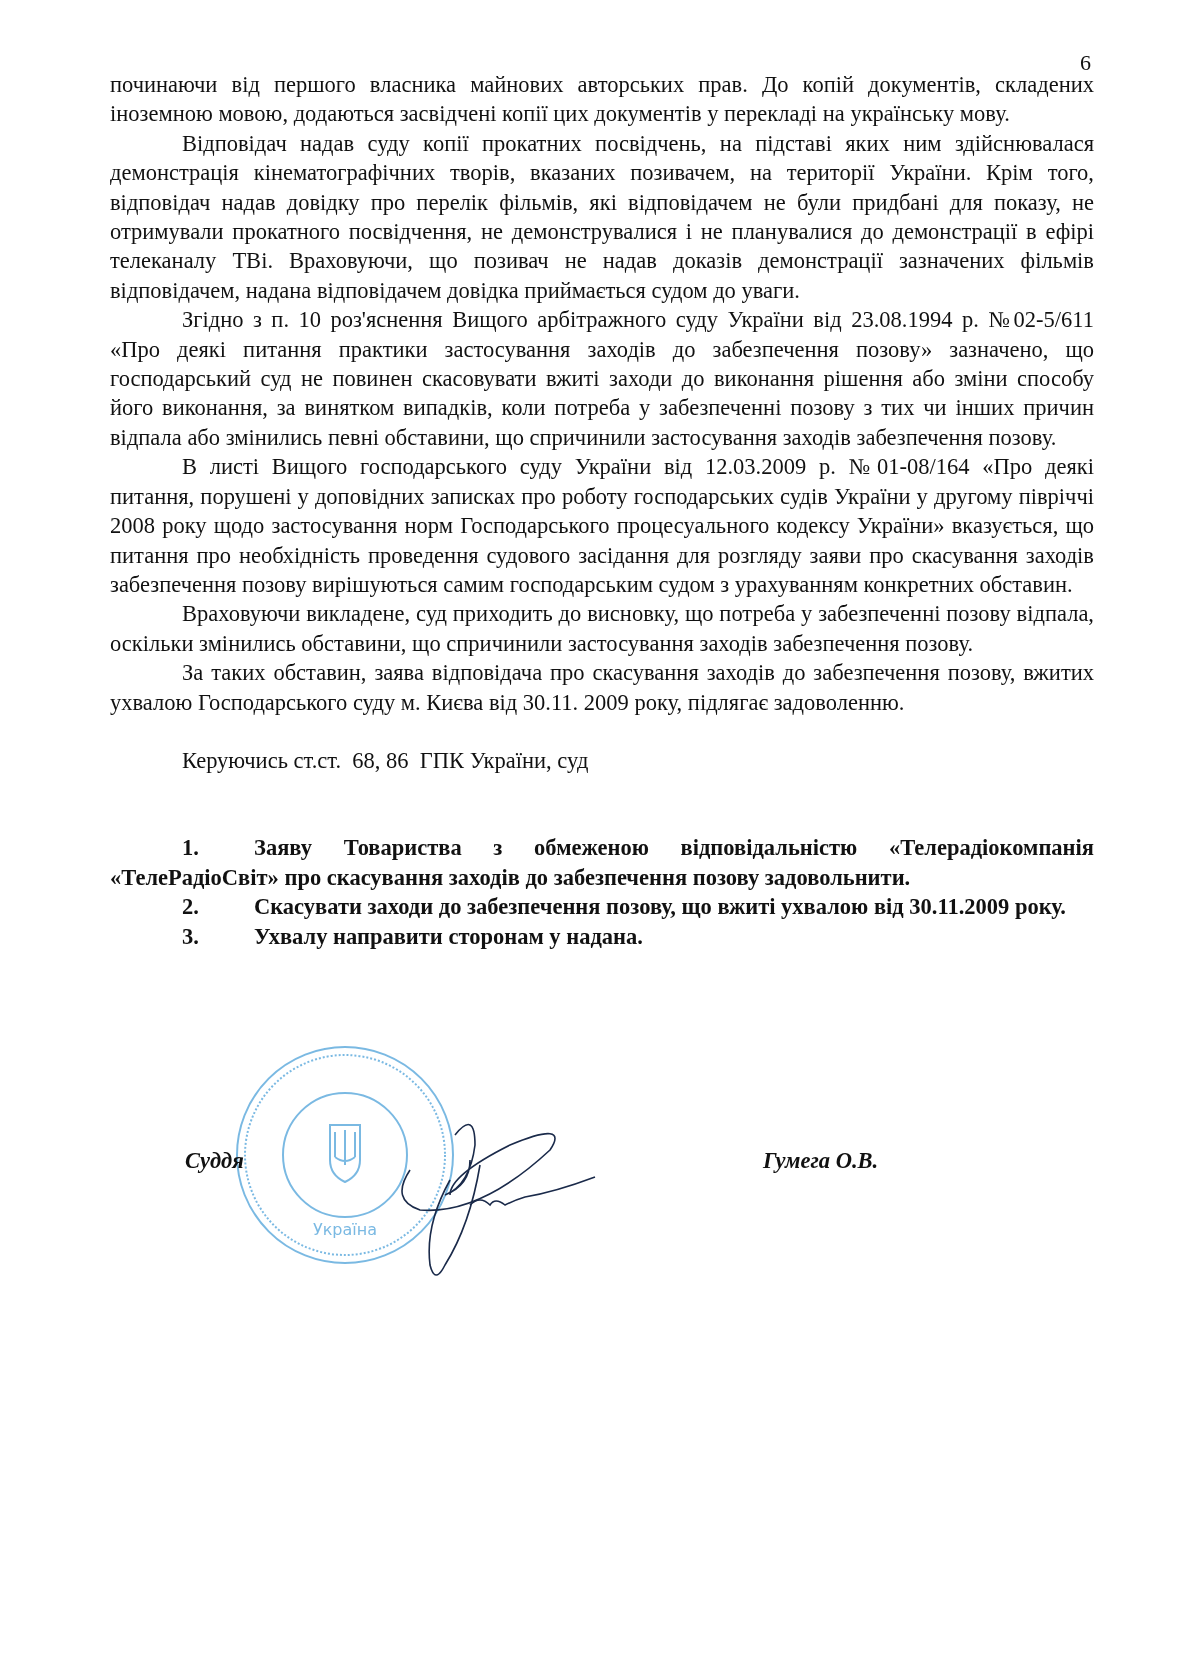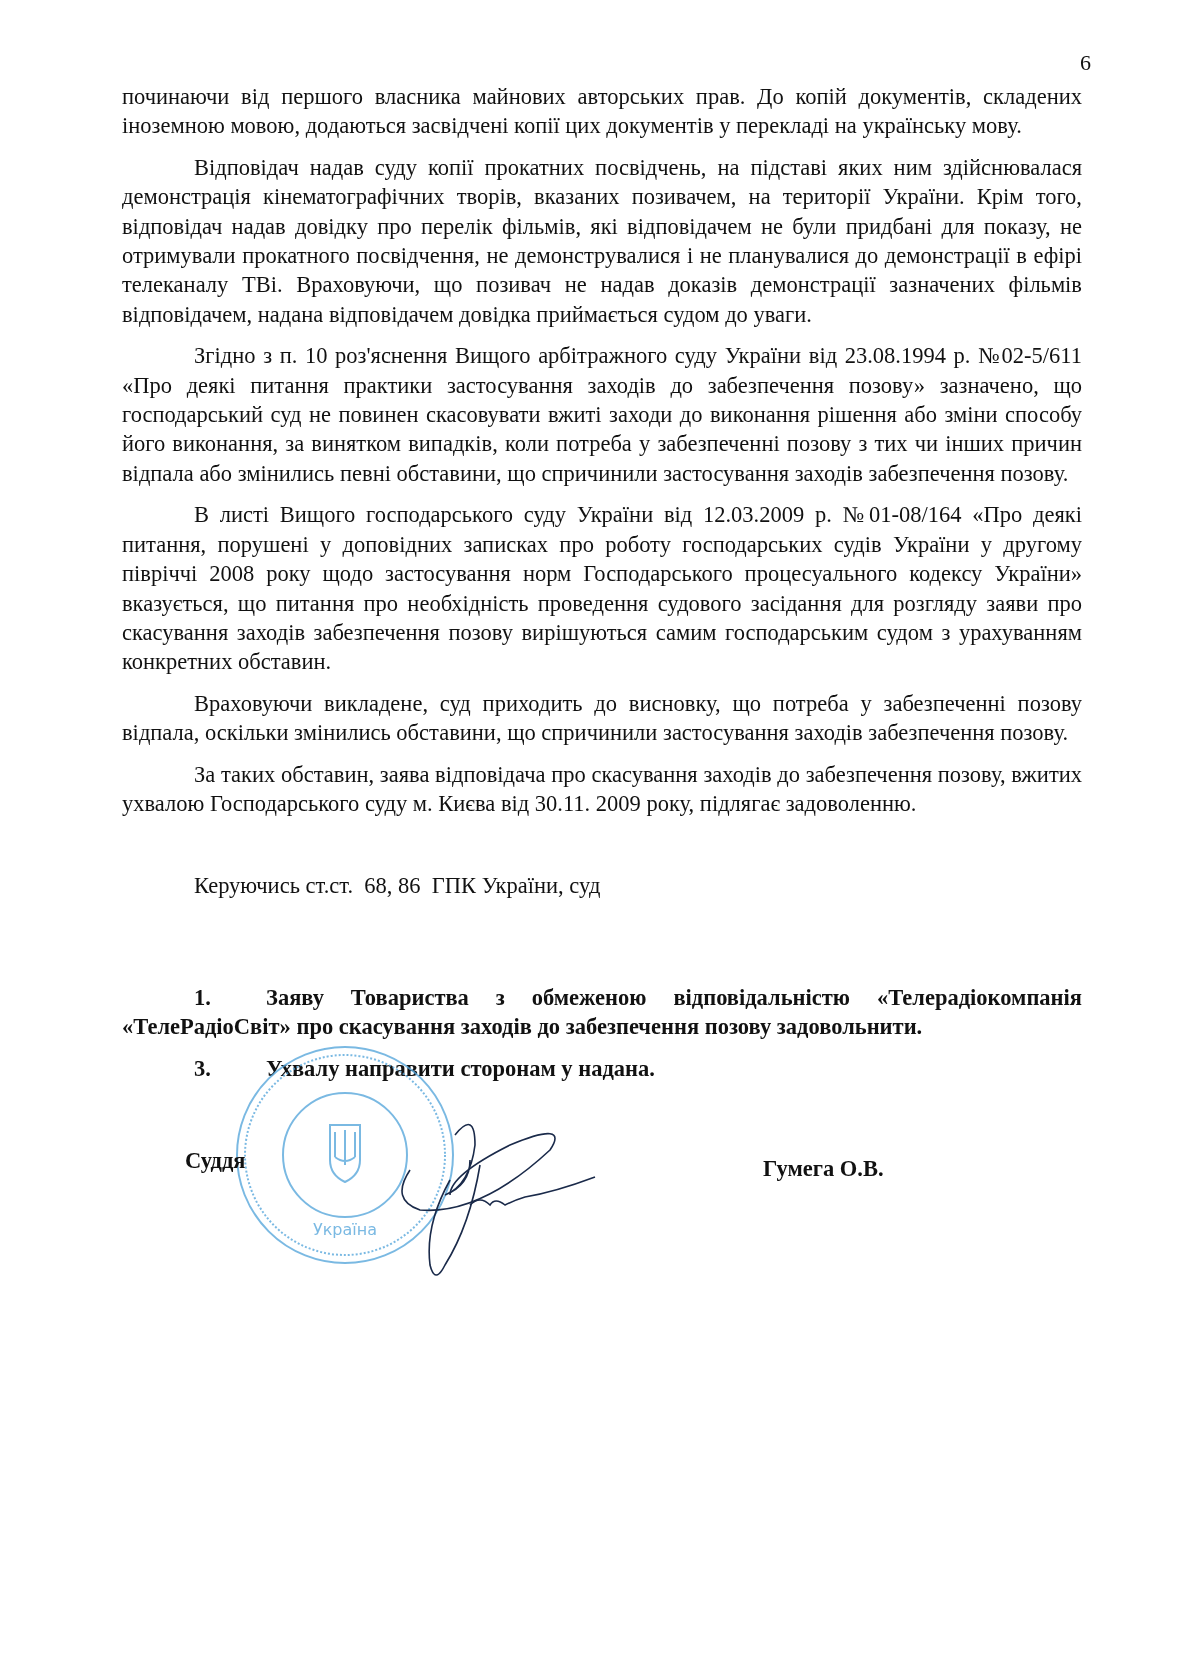--- a/index.html
+++ b/index.html
@@ -1,48 +1,49 @@
 <!DOCTYPE html>
 <html><head>
 <meta charset="utf-8">
 <style>
   html, body { margin: 0; padding: 0; background: #ffffff; }
   body { width: 1201px; height: 1674px; position: relative; overflow: hidden;
          font-family: "Liberation Serif", "DejaVu Serif", serif; color: #111; }
   .page-number { position: absolute; left: 1080px; top: 50px; font-size: 22px; }
   .body-text { position: absolute; left: 110px; top: 70px; width: 984px; font-size: 22.5px; line-height: 29.4px; }
-  .body-text p { margin: 12px; text-align: justify; text-align-last: left; }
+  .body-text p { margin: 0; text-align: justify; text-align-last: left; }
   .indent { text-indent: 72px; }
   .gap { height: 29px; }
   .heading { text-align: center !important; font-weight: bold; margin: 0; padding-left: 150px; }
   .list-item { margin: 0; text-align: justify; font-weight: bold; }
   .list-item .num { display: inline-block; width: 72px; padding-left: 72px; }
-  .signature-row { position: absolute; top: 1148px; left: 0; width: 1201px; height: 40px; font-weight: bold; font-size: 22.5px; }
+  .signature-row { position: absolute; top: 1148px; left: 0; width: 1201px; height: 40px; font-weight: bold; font-size: 22.5px; font-style: italic; }
   .judge-label { position: absolute; left: 185px; top: 0; }
-  .judge-name { position: absolute; left: 763px; top: 8px; }
+  .judge-name { position: absolute; left: 763px; top: 0; }
   .stamp { position: absolute; left: 230px; top: 1040px; width: 230px; height: 230px; opacity: 0.8; }
   .signature { position: absolute; left: 380px; top: 1095px; width: 220px; height: 200px; }
 </style>
 </head>
 <body>
 
 <div class="page-number">6</div>
 
 <div class="body-text">
   <p>починаючи від першого власника майнових авторських прав. До копій документів, складених іноземною мовою, додаються засвідчені копії цих документів у перекладі на українську мову.</p>
   <p class="indent">Відповідач надав суду копії прокатних посвідчень, на підставі яких ним здійснювалася демонстрація кінематографічних творів, вказаних позивачем, на території України. Крім того, відповідач надав довідку про перелік фільмів, які відповідачем не були придбані для показу, не отримували прокатного посвідчення, не демонструвалися і не планувалися до демонстрації в ефірі телеканалу ТВі. Враховуючи, що позивач не надав доказів демонстрації зазначених фільмів відповідачем, надана відповідачем довідка приймається судом до уваги.</p>
   <p class="indent">Згідно з п. 10 роз'яснення Вищого арбітражного суду України від 23.08.1994 р. №02-5/611 «Про деякі питання практики застосування заходів до забезпечення позову» зазначено, що господарський суд не повинен скасовувати вжиті заходи до виконання рішення або зміни способу його виконання, за винятком випадків, коли потреба у забезпеченні позову з тих чи інших причин відпала або змінились певні обставини, що спричинили застосування заходів забезпечення позову.</p>
   <p class="indent">В листі Вищого господарського суду України від 12.03.2009 р. №01-08/164 «Про деякі питання, порушені у доповідних записках про роботу господарських судів України у другому півріччі 2008 року щодо застосування норм Господарського процесуального кодексу України» вказується, що питання про необхідність проведення судового засідання для розгляду заяви про скасування заходів забезпечення позову вирішуються самим господарським судом з урахуванням конкретних обставин.</p>
   <p class="indent">Враховуючи викладене, суд приходить до висновку, що потреба у забезпеченні позову відпала, оскільки змінились обставини, що спричинили застосування заходів забезпечення позову.</p>
   <p class="indent">За таких обставин, заява відповідача про скасування заходів до забезпечення позову, вжитих ухвалою Господарського суду м. Києва від 30.11. 2009 року, підлягає задоволенню.</p>
   <div class="gap"></div>
   <p class="indent" style="white-space:pre;">Керуючись ст.ст.  68, 86  ГПК України, суд</p>
   <div class="gap"></div>
   <div class="gap"></div>
   <p class="list-item"><span class="num" style="padding-left:72px;margin-left:-0px;">1.</span><span>Заяву Товариства з обмеженою відповідальністю «Телерадіокомпанія «ТелеРадіоСвіт» про скасування заходів до забезпечення позову задовольнити.</span></p>
+  <p class="list-item"><span class="num">2.</span><span>Скасувати заходи до забезпечення позову, що вжиті ухвалою від 30.11.2009 року.</span></p>
   <p class="list-item"><span class="num">3.</span><span>Ухвалу направити сторонам у надана.</span></p>
 </div>
 
 <svg class="stamp" viewBox="0 0 230 230">
   <g fill="none" stroke="#5aa8dc" stroke-width="2">
     <circle cx="115" cy="115" r="108"></circle>
     <circle cx="115" cy="115" r="100" stroke-dasharray="2 2"></circle>
     <circle cx="115" cy="115" r="62"></circle>
     <path d="M100 85 h30 v35 q0 15 -15 22 q-15 -7 -15 -22 z"></path>
     <path d="M105 92 v25 M115 90 v35 M125 92 v25 M105 117 q10 8 20 0"></path>

